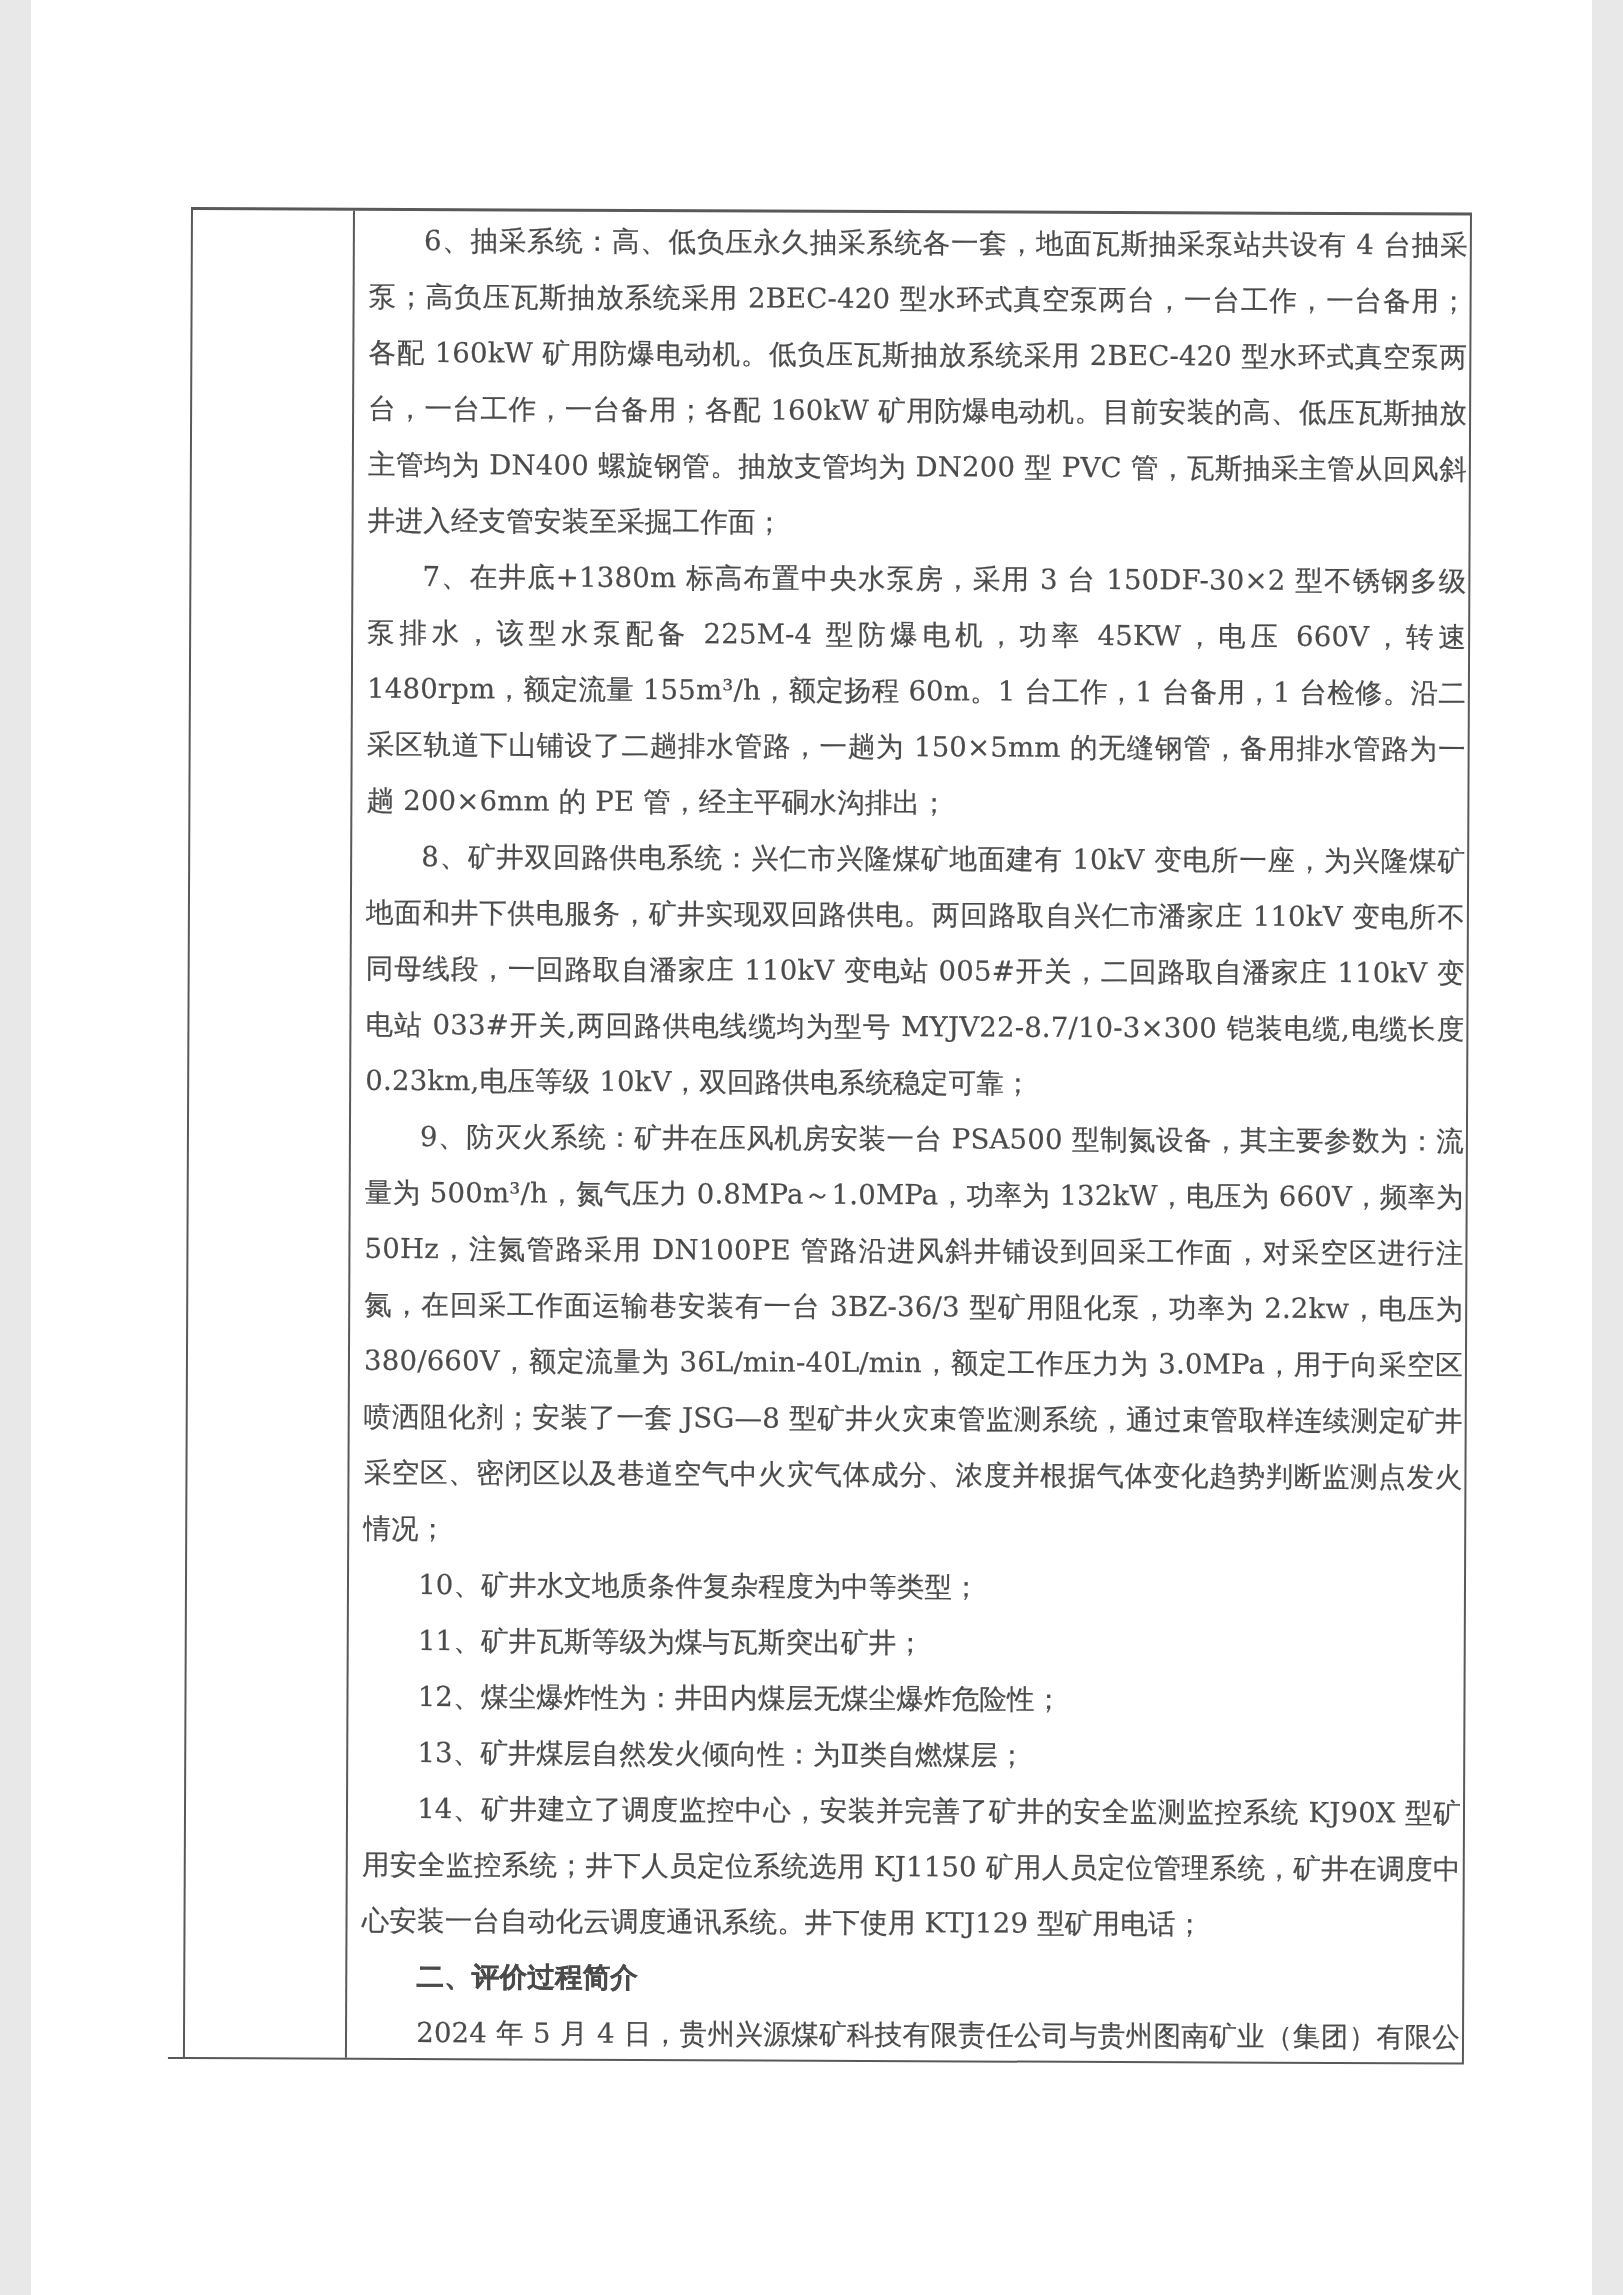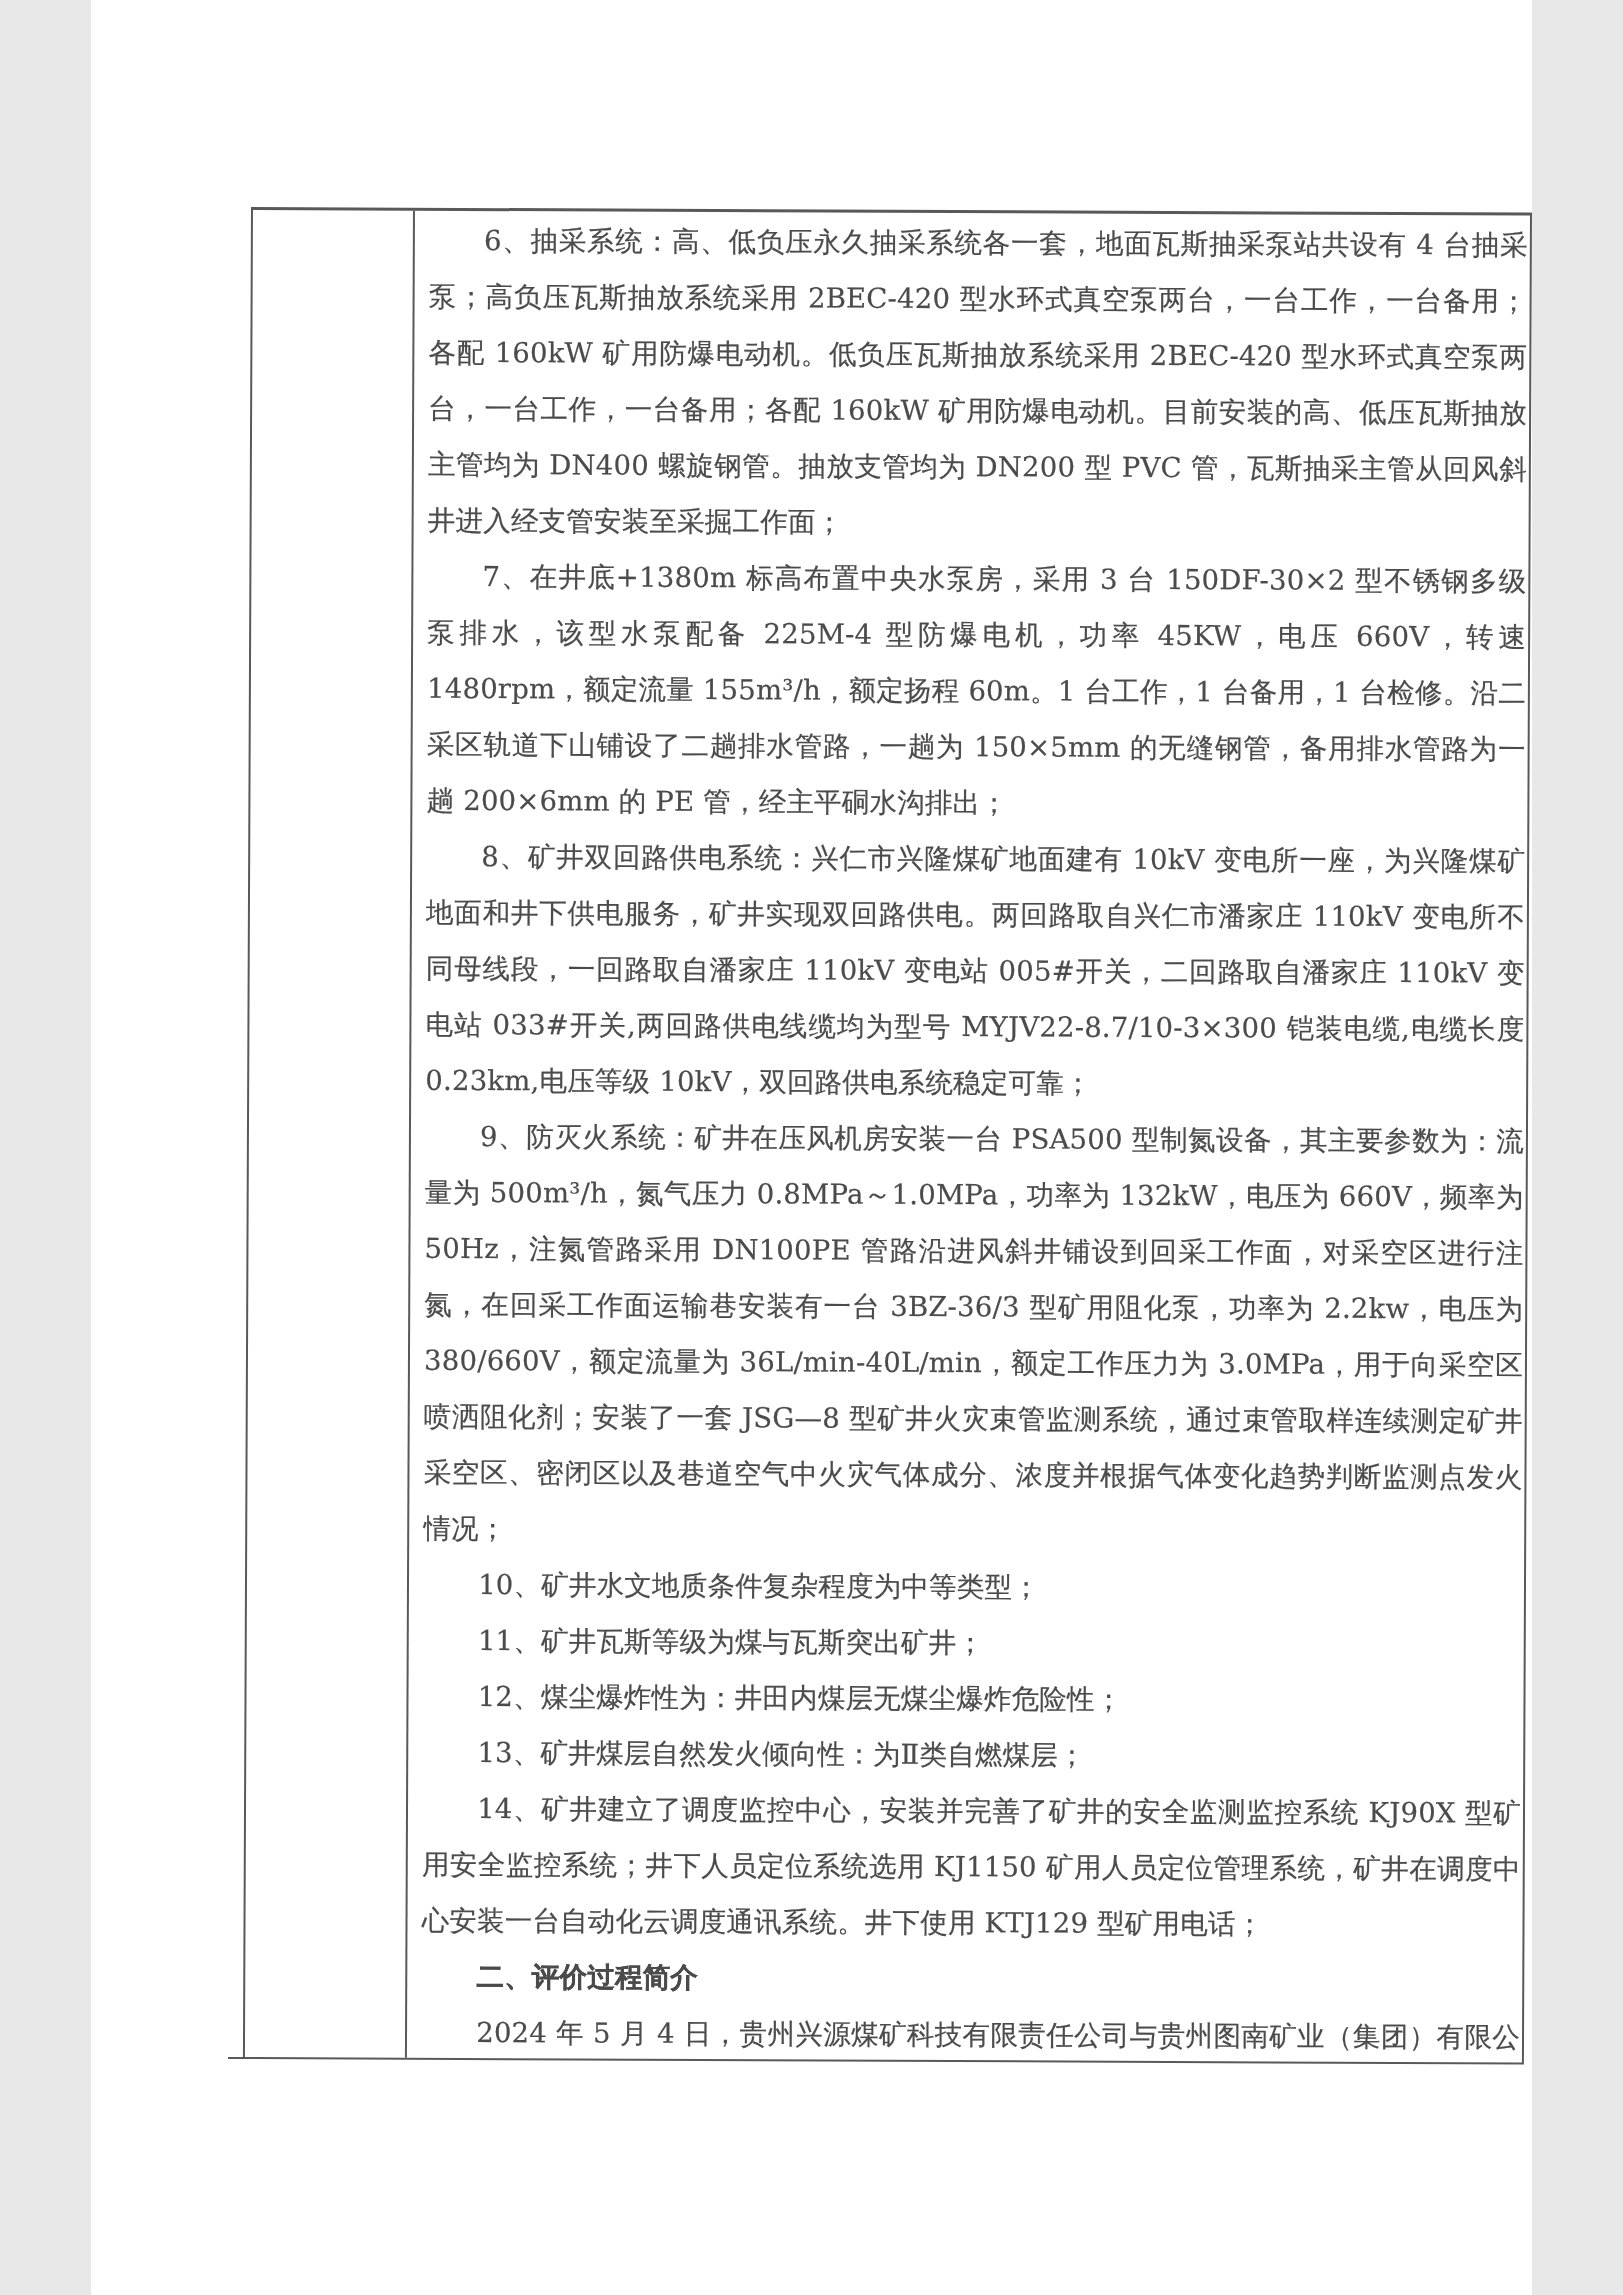--- a/index.html
+++ b/index.html
@@ -4,21 +4,21 @@
 <style>
   :root{
     --text-color:#4b4b4b;
     --border-color:#595959;
     --bg-color:#ffffff;
   }
   *{margin:0;padding:0;box-sizing:border-box;}
   html,body{background:#e8e8e8;}
   .page{
     position:relative;
-    width:1441px;
+    width:1561px;
     height:2295px;
     margin:0 auto;
     background:var(--bg-color);
     font-family:"DejaVu Serif","Liberation Serif",serif;
     color:var(--text-color);
     overflow:hidden;
   }
   .sheet-table{
     position:absolute;
     left:160px;

